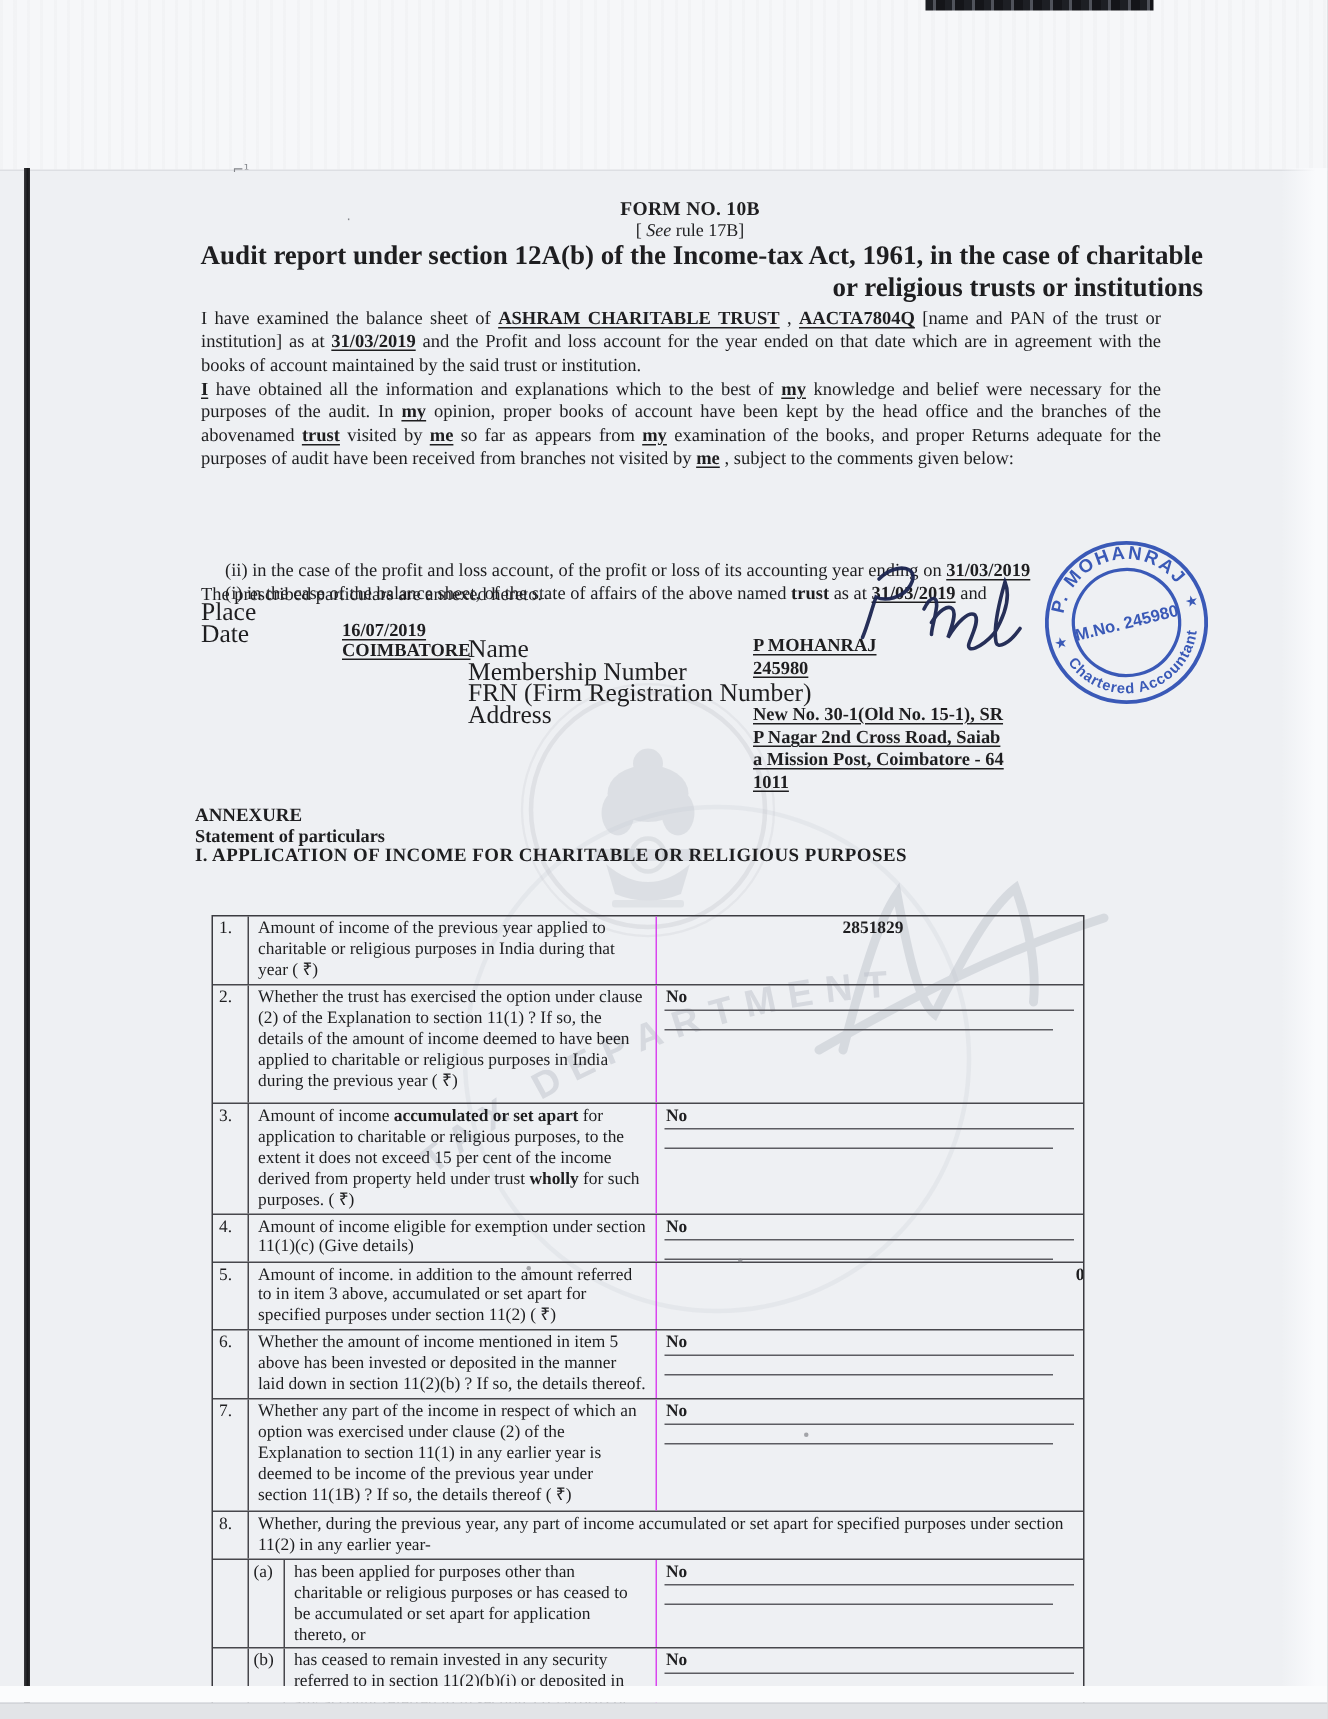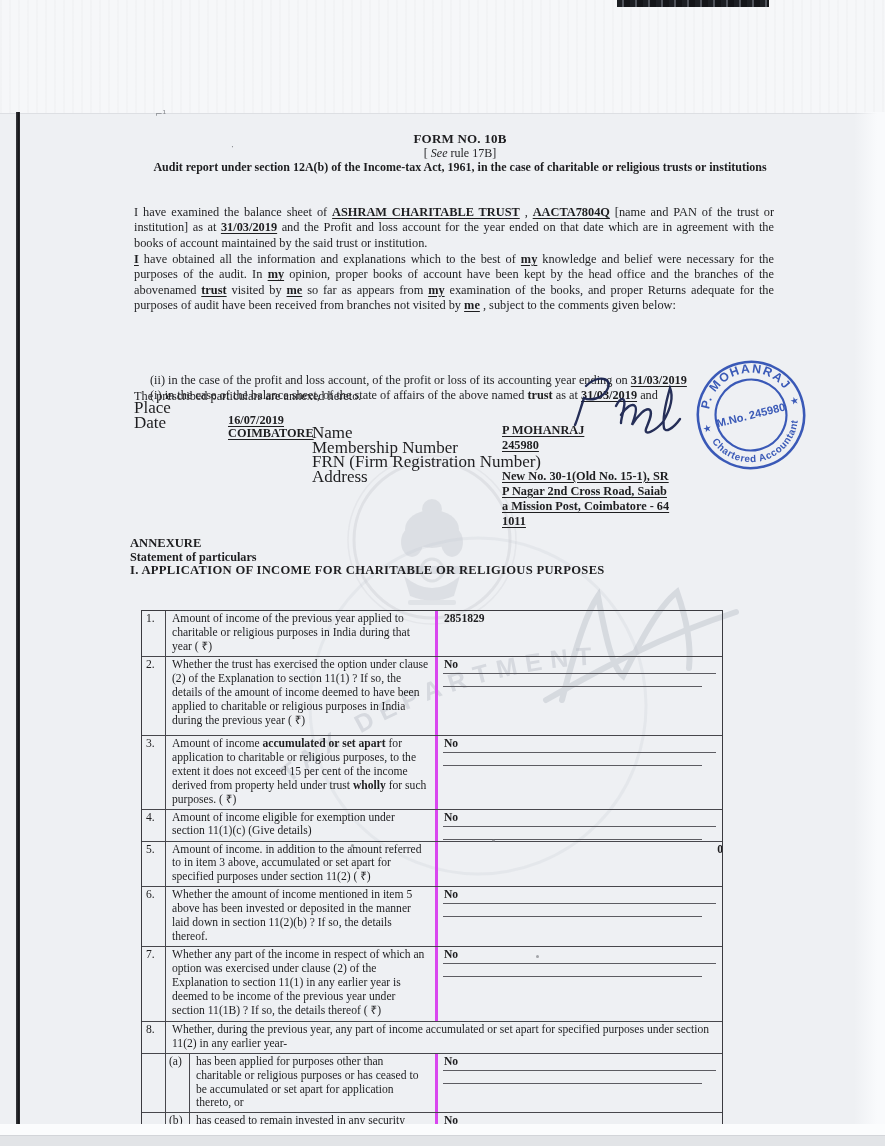--- a/index.html
+++ b/index.html
@@ -16,22 +16,22 @@
   .right-fade{position:absolute;left:854px;top:112px;width:31px;height:1012px;
     background:linear-gradient(90deg,rgba(250,250,252,0),#f9fafc 75%);}
   .bottom-white{position:absolute;left:0;top:1124px;width:885px;height:11px;background:#fbfcfd;}
   .bottom-gray{position:absolute;left:0;top:1135px;width:885px;height:11px;background:#e2e4e7;border-top:1px solid #d3d5d9;}
   .pencil{position:absolute;color:#85878c;font-size:9px;font-family:"DejaVu Sans",sans-serif;}
   .speck{position:absolute;width:3px;height:3px;border-radius:50%;background:#6f7176;opacity:.6;}
   
   .form-no{position:absolute;left:130px;top:131px;width:660px;text-align:center;
     font-weight:bold;font-size:13px;letter-spacing:.2px;}
   .rule-line{position:absolute;left:130px;top:146px;width:660px;text-align:center;font-size:12px;}
-  .report-title{position:absolute;left:118px;top:160px;width:684px;text-align:center;
-    font-weight:bold;font-size:12px;}
+  .report-title{position:absolute;left:118px;top:160px;width:684px;text-align:right;
+    font-weight:bold;font-size:18px;}
   
   .para{position:absolute;left:134px;width:640px;font-size:12.35px;line-height:15.4px;text-align:justify;}
   .p1{top:205px;} .p2{top:252px;} .p3{top:326px;line-height:15px;}
   .li{position:absolute;left:150px;width:630px;font-size:12.3px;}
   .li1{top:359px;margin-top:29px;} .li2{top:373px;}
   .annexed{position:absolute;left:134px;top:389px;font-size:12.3px;}
   .b{font-weight:bold;} .u{text-decoration:underline;text-underline-offset:2px;} .i{font-style:italic;}
   .lbl{position:absolute;font-size:17px;text-align:center;}
   .val{position:absolute;font-size:12.3px;font-weight:bold;text-decoration:underline;text-underline-offset:2px;}
   
@@ -40,28 +40,28 @@
   
   .ptable{position:absolute;left:141px;top:610px;width:580px;border:1.4px solid #3b3b40;
     font-size:11.6px;line-height:13.9px;background:rgba(255,255,255,0.0);}
   .trow{display:grid;border-bottom:1px solid #47474c;}
   .trow:last-child{border-bottom:none;}
   .trow.qa{grid-template-columns:24px 272px 1fr;}
   .trow.full{grid-template-columns:24px 1fr;}
   .trow.sub{grid-template-columns:24px 24px 248px 1fr;}
   .tnum{border-right:1px solid #47474c;padding:1px 2px 0 4px;}
   .tsub{border-right:1px solid #47474c;padding:1px 1px 0 3px;}
-  .tq{border-right:3px solid #d946ef;padding:1px 6px 2px 6px;}
+  .tq{border-right:1px solid #d946ef;padding:1px 6px 2px 6px;}
   .trow.full .tq{border-right:none;}
   .ta{position:relative;overflow:hidden;padding:1px 4px 0 6px;}
   .ans-no{font-weight:bold;}
   .ans-line{position:absolute;left:5px;border-top:1px solid #5c5c62;height:0;}
   .ans-line.l1{top:16px;right:6px;}
   .ans-line.l2{top:29px;right:20px;}
-  .ta.amount{text-align:left;font-weight:bold;padding-right:2px;}
+  .ta.amount{text-align:center;font-weight:bold;padding-right:2px;}
   .ta.zero{text-align:right;font-weight:bold;}
   .ta.zero .ans-val{display:inline-block;margin-right:-5px;}
   
   .stamp{position:absolute;left:692px;top:356px;width:118px;height:118px;transform:rotate(-14deg);}
   .signature{position:absolute;left:566px;top:370px;width:132px;height:64px;}
   .wm{position:absolute;left:0;top:0;pointer-events:none;}
 </style>
 </head>
 <body>
 

